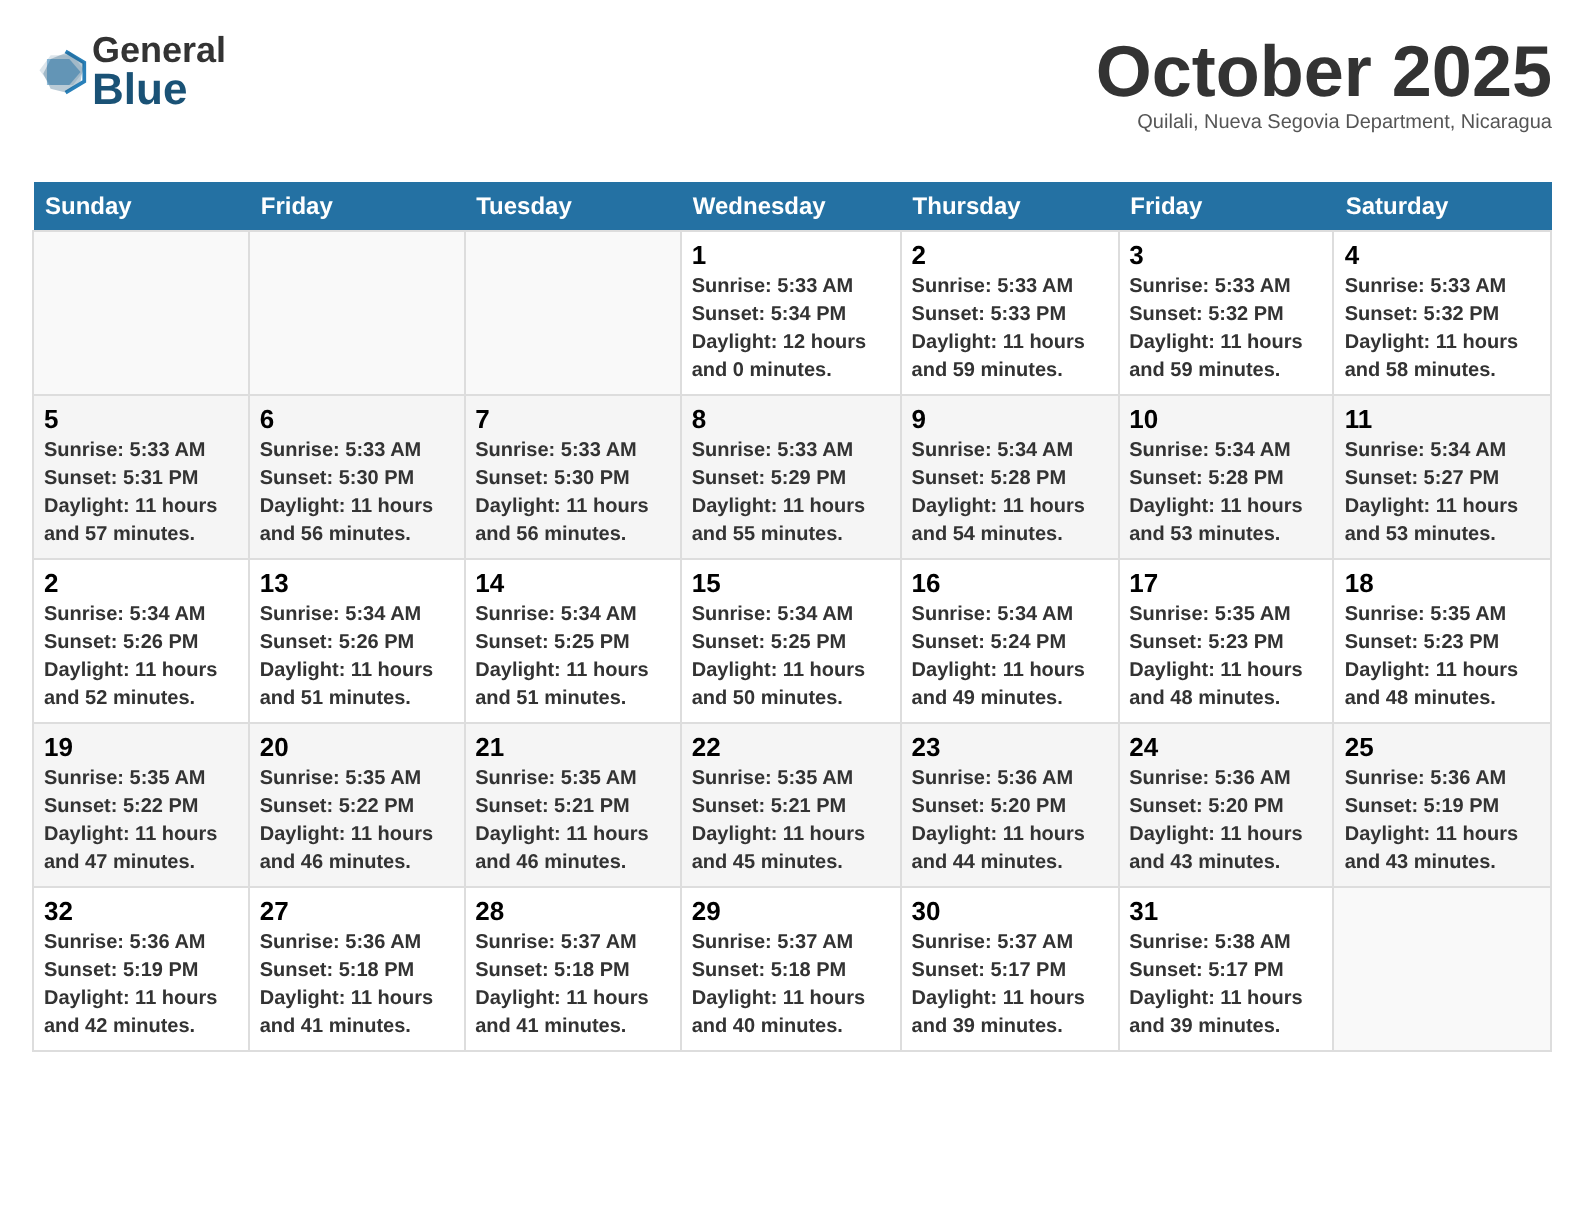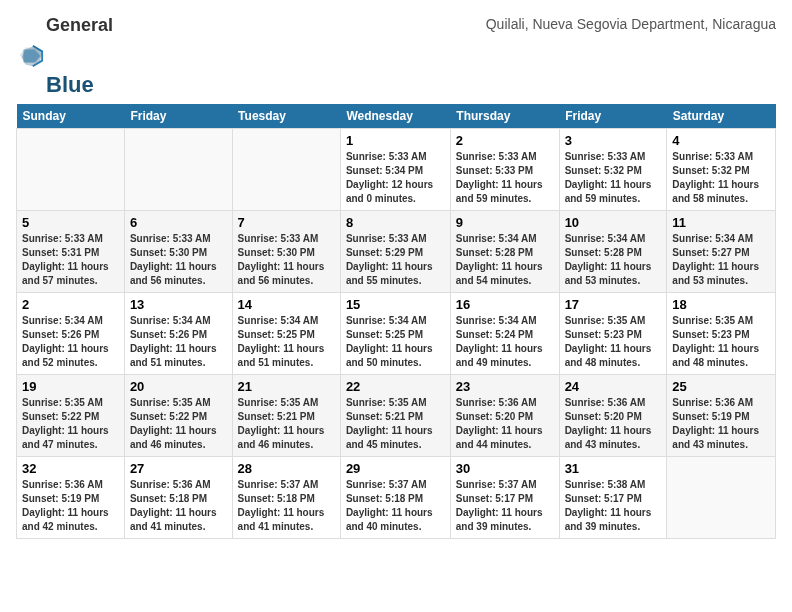--- a/index.html
+++ b/index.html
@@ -17,21 +17,20 @@
       margin-bottom: 4px;
     }
     .logo {
       display: flex;
       align-items: center;
     }
     .logo-text {
       display: flex;
       flex-direction: column;
       line-height: 1;
-      gap: 40px;
     }
     .logo-general {
       font-size: 18px;
       font-weight: bold;
       color: #333;
     }
     .logo-blue {
       font-size: 22px;
       font-weight: bold;
       color: #1a5276;
@@ -44,27 +43,27 @@
     .title-block {
       text-align: right;
     }
     .month-title {
       font-size: 36px;
       font-weight: bold;
       color: #333;
       line-height: 1.1;
     }
     .subtitle {
-      font-size: 14px;
+      font-size: 10px;
       color: #555;
     }
     table {
       width: 100%;
       border-collapse: collapse;
-      margin-top: 8px;
+      margin-top: 24px;
       font-size: 10.5px;
     }
     thead th {
       background-color: #2471a3;
       color: #fff;
       text-align: left;
       padding: 5px 6px;
       font-size: 12px;
       font-weight: bold;
     }
@@ -105,20 +104,21 @@
       <path d="M18 4 L28 10 L28 20 L18 26" stroke="#2980b9" stroke-width="2" fill="none"></path>
       <path d="M8 8 L20 8 L26 15 L20 22 L8 22" fill="#2980b9" opacity="0.5"></path>
       <polygon points="20,4 28,10 26,20 18,26 10,24 6,16 10,8" fill="#1a5276" opacity="0.3"></polygon>
     </svg>
     <div class="logo-text">
       <span class="logo-general">General</span>
       <span class="logo-blue">Blue</span>
     </div>
   </div>
   <div class="title-block">
+    <div class="month-title">October 2025</div>
     <div class="subtitle">Quilali, Nueva Segovia Department, Nicaragua</div>
   </div>
 </div>
 
 <table>
   <thead>
     <tr>
       <th>Sunday</th>
       <th>Friday</th>
       <th>Tuesday</th>

